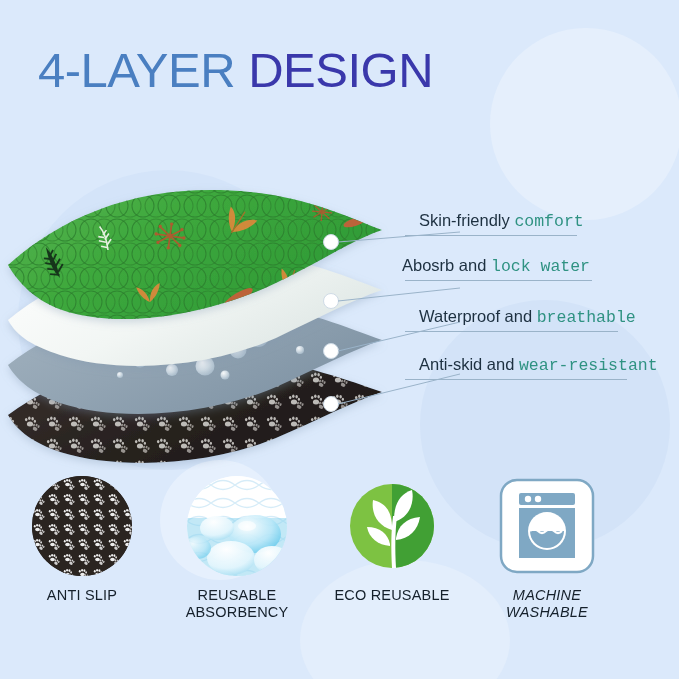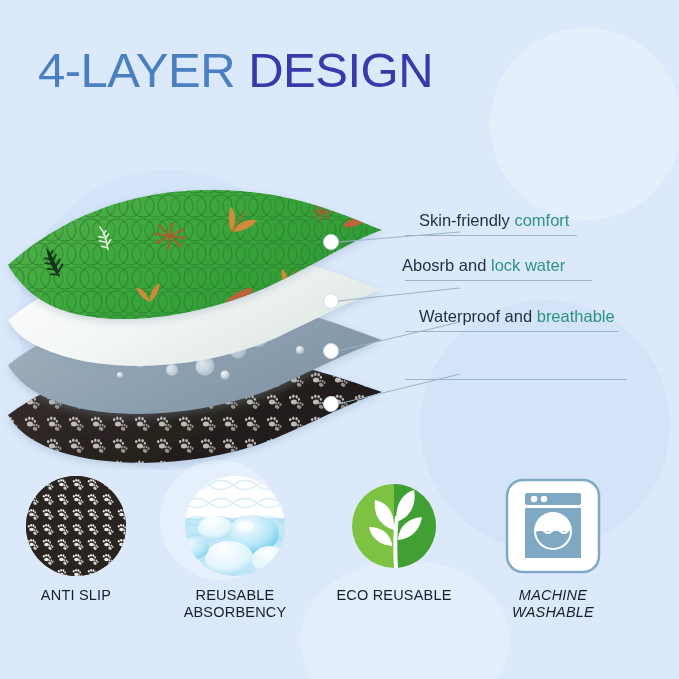--- a/index.html
+++ b/index.html
@@ -55,37 +55,37 @@
   }
   .layer-stack svg { display: block; }
 
   
   .callout {
     position: absolute;
     white-space: nowrap;
     font-size: 16.5px;
     color: #1d3040;
   }
-  .callout .hl { color: #2f9282; }
+  .callout .hl { color: #2f9282; font-family: Liberation Mono, monospace; }
   .callout-rule {
     position: absolute;
     height: 1px;
     background: #9ab3c9;
   }
 
   
   .features {
     position: absolute;
     left: 0;
     top: 476px;
     width: 629px;
     height: 170px;
     display: flex;
     justify-content: space-between;
-    padding: 0 14px;
+    padding: 0 20px;
     box-sizing: border-box;
   }
   .feature {
     width: 124px;
     display: flex;
     flex-direction: column;
     align-items: center;
   }
   .feature-art {
     width: 100px;
@@ -315,20 +315,23 @@
   <div class="callout" style="left:402px; top:256px;">
     <span>Abosrb and </span><span class="hl">lock water</span>
   </div>
   <div class="callout-rule" style="left:405px; top:280px; width:187px;"></div>
 
   <div class="callout" style="left:419px; top:307px;">
     <span>Waterproof and </span><span class="hl">breathable</span>
   </div>
   <div class="callout-rule" style="left:405px; top:331px; width:213px;"></div>
 
+  <div class="callout" style="left:419px; top:355px;">
+    <span>Anti-skid and </span><span class="hl">wear-resistant</span>
+  </div>
   <div class="callout-rule" style="left:405px; top:379px; width:222px;"></div>
 
   <div class="features">
 
     <div class="feature">
       <div class="feature-art">
         <div class="paw-circle">
           <svg width="100" height="100" viewBox="0 0 100 100">
             <defs>
               <pattern id="pawsSmall" width="15" height="15" patternUnits="userSpaceOnUse">

